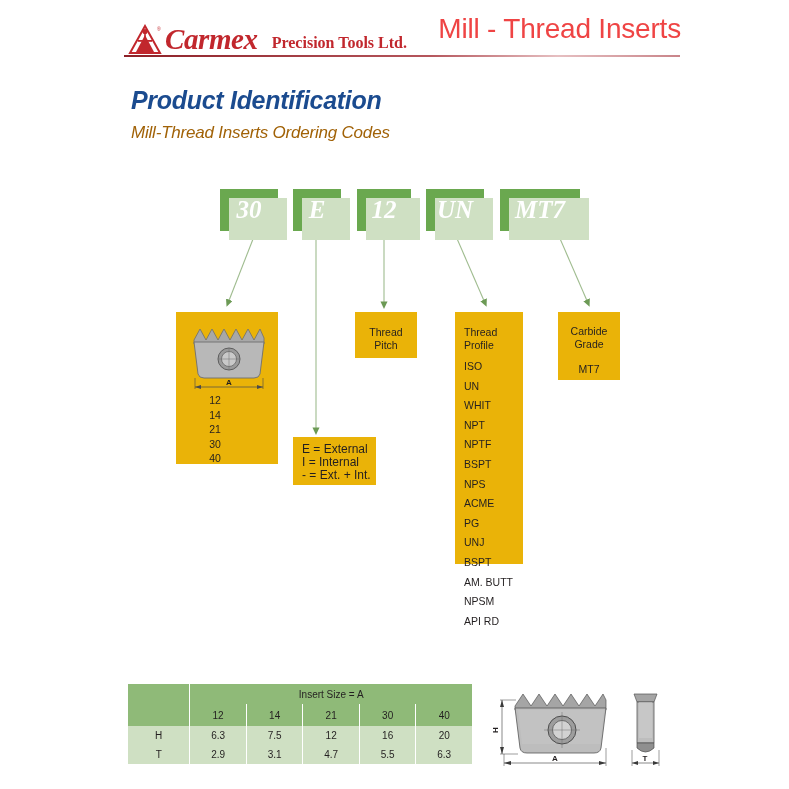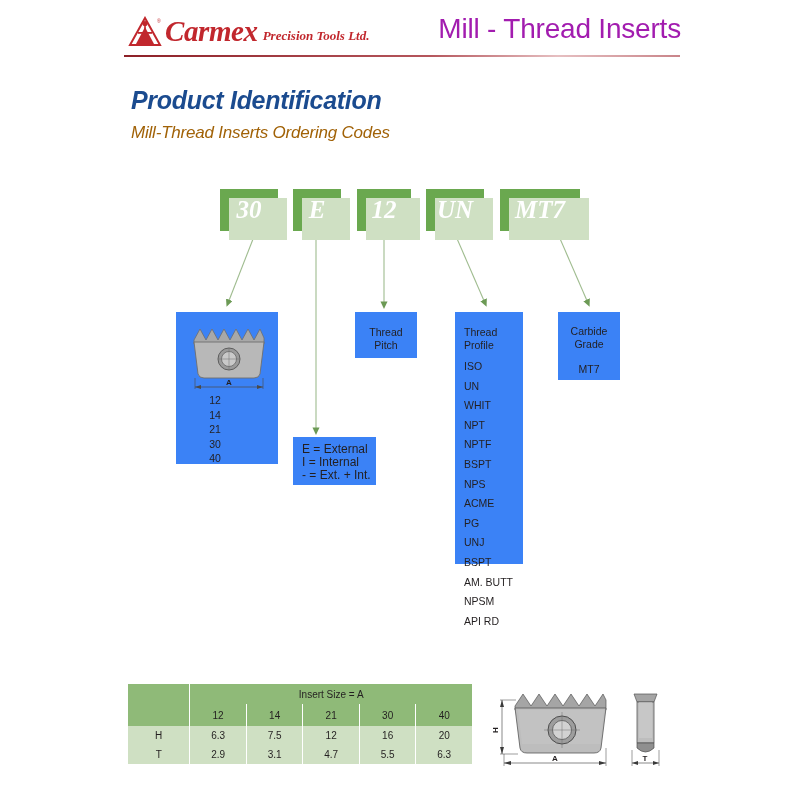--- a/index.html
+++ b/index.html
@@ -17,21 +17,21 @@
   }
 
   
   #header {
     position: absolute;
     left: 0; top: 0;
     width: 789px; height: 62px;
   }
   #logo-block {
     position: absolute;
-    left: 128px; top: 16px;
+    left: 128px; top: 24px;
     display: flex;
     align-items: flex-end;
   }
   #logo-mark {
     width: 34px; height: 32px;
     position: relative;
     margin-right: 3px;
   }
   #logo-wordmark {
     font-family: "Liberation Serif", serif;
@@ -39,33 +39,32 @@
     font-weight: bold;
     font-size: 29px;
     color: #c1272d;
     letter-spacing: -0.4px;
     line-height: 1;
     position: relative;
     top: -2px;
   }
   #logo-sub {
     font-family: "Liberation Serif", serif;
-    font-style: italic;
     font-weight: bold;
-    font-size: 13px;
+    font-size: 16px;
     color: #c1272d;
-    margin-left: 5px;
+    margin-left: 14px;
     position: relative;
     top: -4px;
   }
   #header-title {
     position: absolute;
     right: 108px; top: 13px;
     font-size: 28px;
-    color: #a21caf;
+    color: #ef4444;
     font-family: "Liberation Sans", sans-serif;
     letter-spacing: -0.2px;
     white-space: nowrap;
   }
   #header-rule {
     position: absolute;
     left: 124px; top: 55px;
     width: 556px; height: 2px;
     background: linear-gradient(to right, #8d2027 0%, #b5565c 55%, #e6bfc1 78%, #c98489 100%);
   }
@@ -109,21 +108,21 @@
     position: absolute;
     left: 9px; top: 9px;
     width: 100%; height: 100%;
     background: #cfe0c3;
     z-index: -1;
   }
 
   
   .panel {
     position: absolute;
-    background: #3b82f6;
+    background: #eab308;
     z-index: 2;
   }
   .panel-title {
     font-size: 10.5px;
     line-height: 12.5px;
     color: #231f20;
   }
   .panel-list {
     font-size: 10.5px;
     line-height: 19.6px;

